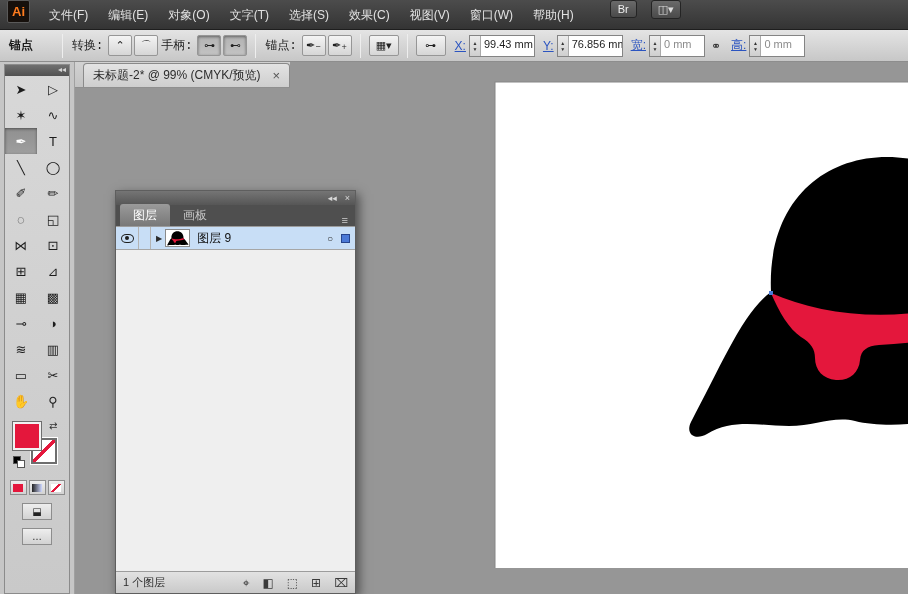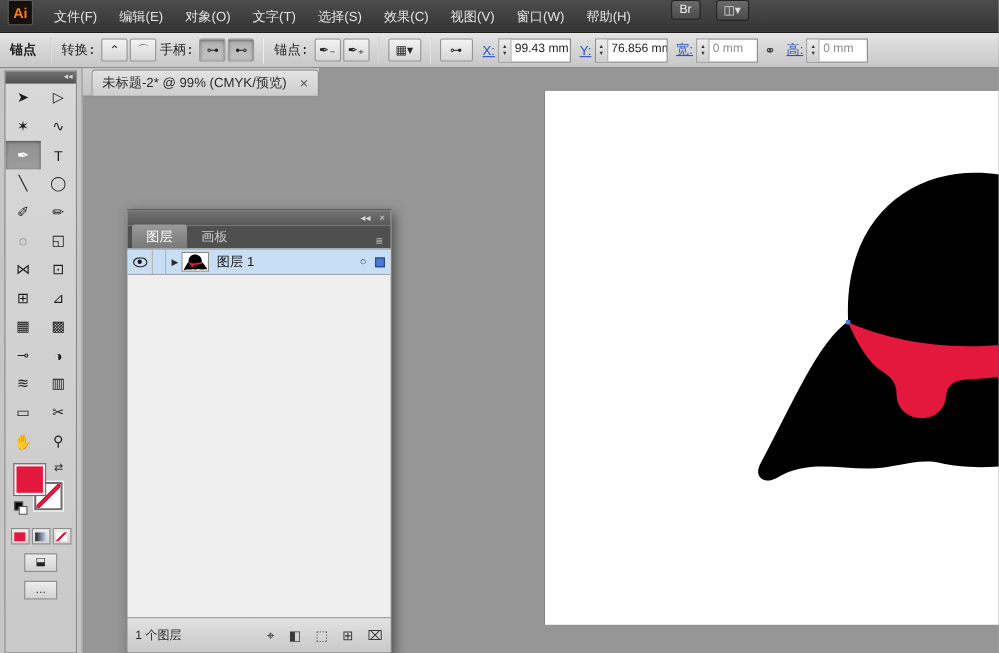--- a/index.html
+++ b/index.html
@@ -9,21 +9,21 @@
 
   
   .menubar { height:30px; background:linear-gradient(#4c4c4c,#343434); display:flex; align-items:flex-start; color:#e2e2e2; border-bottom:1px solid #1e1e1e; }
   .ai-logo { width:23px; height:23px; margin:0 9px 0 7px; background:#16100c; border:1px solid #5a5a5a; color:#ff7c1e; font-weight:bold; font-size:13px; display:flex; align-items:center; justify-content:center; border-radius:2px; }
   .menu-item { padding:0 10px; height:16px; line-height:30px; font-size:12px; cursor:default; }
   .br-btn { margin-left:26px; background:linear-gradient(#6a6a6a,#4a4a4a); border:1px solid #242424; border-radius:3px; color:#eee; font-size:11px; padding:2px 7px; }
   .ws-btn { margin-left:14px; display:flex; align-items:center; gap:3px; background:linear-gradient(#6a6a6a,#4a4a4a); border:1px solid #242424; border-radius:3px; padding:2px 6px; color:#ddd; font-size:11px; }
 
   
   .controlbar { height:32px; background:linear-gradient(#e4e4e4,#c7c7c7); border-bottom:1px solid #8d8d8d; display:flex; align-items:center; padding:0 0 0 9px; color:#1d1d1d; white-space:nowrap; overflow:hidden; }
-  .cb-title { font-weight:bold; margin-right:6px; }
+  .cb-title { font-weight:bold; margin-right:22px; }
   .cb-sep { width:1px; height:24px; background:#9e9e9e; border-right:1px solid #eee; margin:0 7px; flex:0 0 auto; }
   .cb-label { margin:0 4px 0 2px;font-family:Liberation Mono, monospace; }
   .icon-btn { width:24px; height:21px; border:1px solid #969696; border-radius:2px; background:linear-gradient(#f4f4f4,#d6d6d6); display:flex; align-items:center; justify-content:center; font-size:11px; color:#222; margin:0 1px; }
   .icon-btn.pressed { background:linear-gradient(#b2b2b2,#c3c3c3); box-shadow:inset 0 1px 3px rgba(0,0,0,.45); }
   .icon-btn.wide { width:30px; }
   .blue-label { color:#2b54c0; text-decoration:underline; margin:0 3px 0 8px; }
   .field { display:flex; align-items:stretch; height:22px; border:1px solid #848484; background:#fff; flex:0 0 auto; }
   .field.narrow { width:56px; }
   .field.std { width:66px; }
   .stepper { width:11px; background:linear-gradient(#ececec,#cfcfcf); border-right:1px solid #aaa; display:flex; flex-direction:column; align-items:center; justify-content:center; font-size:5px; color:#333; line-height:6px; }
@@ -78,21 +78,21 @@
   .layer-row { height:23px; display:flex; align-items:center; background:#c8def6; border-bottom:1px solid #a6a6a6; }
   .eye-cell { width:23px; height:100%; display:flex; align-items:center; justify-content:center; border-right:1px solid #b3b3b3; }
   .eye { width:13px; height:9px; border:1px solid #1d1d1d; border-radius:50%/60%; position:relative; }
   .eye::after { content:""; position:absolute; width:4px; height:4px; background:#1d1d1d; border-radius:50%; top:1.5px; left:3.5px; }
   .sel-cell { width:12px; height:100%; border-right:1px solid #b3b3b3; }
   .expand-arrow { font-size:8px; color:#2a2a2a; margin:0 3px 0 5px; }
   .layer-thumb { width:25px; height:18px; background:#fff; border:1px solid #8a8a8a; display:flex; align-items:center; justify-content:center; }
   .layer-name { margin-left:7px; color:#111; }
   .target-circle { margin-left:auto; font-size:10px; color:#333; }
   .sel-chip { width:9px; height:9px; background:#4a78d6; border:1px solid #26448c; margin:0 5px 0 8px; }
-  .panel-bottom { height:32px; background:linear-gradient(#e2e2e2,#c9c9c9); border-top:1px solid #9c9c9c; display:flex; align-items:center; padding:0 7px; font-size:11px; color:#2c2c2c; flex:0 0 auto; }
+  .panel-bottom { height:22px; background:linear-gradient(#e2e2e2,#c9c9c9); border-top:1px solid #9c9c9c; display:flex; align-items:center; padding:0 7px; font-size:11px; color:#2c2c2c; flex:0 0 auto; }
   .panel-bottom .icons { margin-left:auto; display:flex; gap:13px; font-size:12px; color:#3a3a3a; }
 </style>
 </head>
 <body>
 
 <div id="app">
 
   <div class="menubar">
     <div class="ai-logo">Ai</div>
     <span class="menu-item">文件(F)</span>
@@ -287,21 +287,21 @@
             <span class="eye"></span>
           </span>
         <span class="sel-cell"></span>
         <span class="expand-arrow">▶</span>
         <span class="layer-thumb">
           <svg width="23" height="16" viewBox="450 165 450 300" xmlns="http://www.w3.org/2000/svg">
             <path d="M 556 318 C 552 230 606 183 672 183 C 740 183 796 232 793 318 C 818 334 846 385 884 433 C 892 443 886 452 874 449 C 836 440 812 452 782 451 C 752 450 736 441 712 447 C 692 452 660 452 640 447 C 618 442 600 452 574 452 C 546 452 518 444 492 460 C 480 467 470 460 476 448 C 506 392 528 338 556 318 Z" fill="#000000"></path>
             <path d="M 556 319 C 615 345 700 352 793 316 L 806 341 C 762 360 716 368 664 371 C 652 372 646 376 645 386 C 644 399 634 407 621 406 C 608 405 600 396 600 384 C 600 375 596 369 586 363 C 574 355 564 338 556 319 Z" fill="#e4173c"></path>
           </svg>
         </span>
-        <span class="layer-name">图层 1</span>
+        <span class="layer-name">图层 9</span>
         <span class="target-circle">○</span>
         <span class="sel-chip"></span>
       </div>
     </div>
     <div class="panel-bottom">
       <span>1 个图层</span>
       <span class="icons">
         <span>⌖</span>
         <span>◧</span>
         <span>⬚</span>

